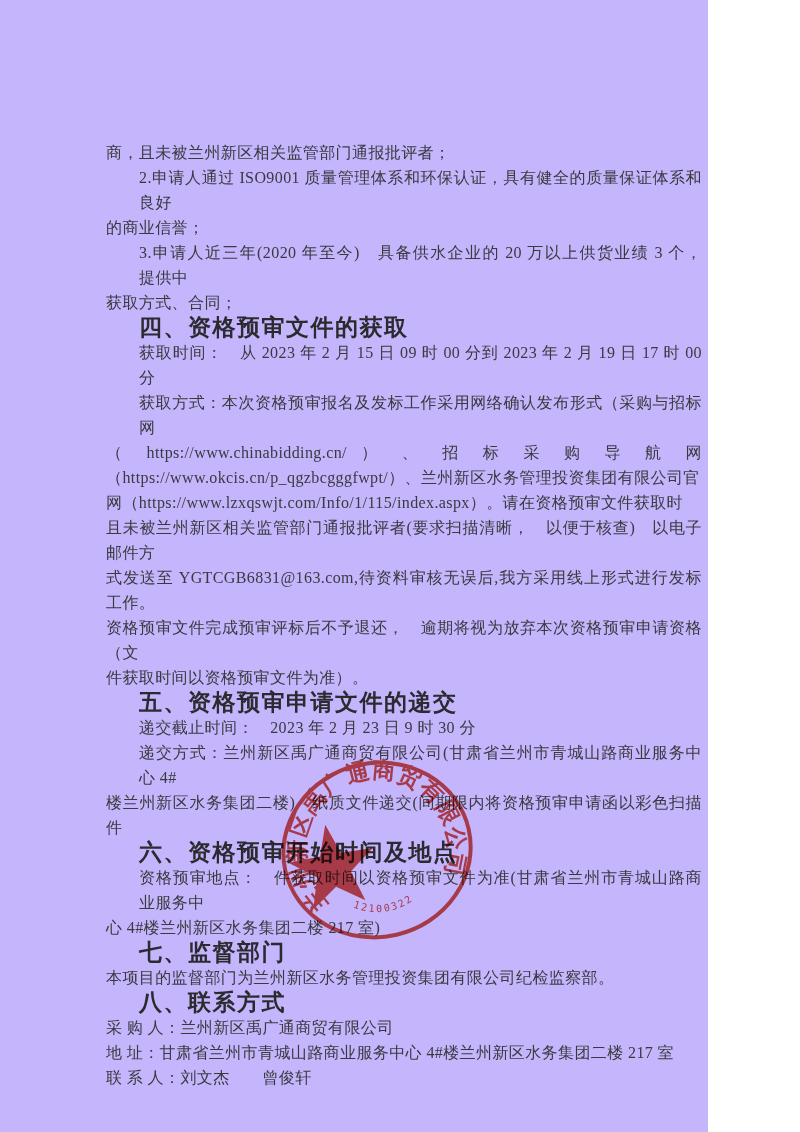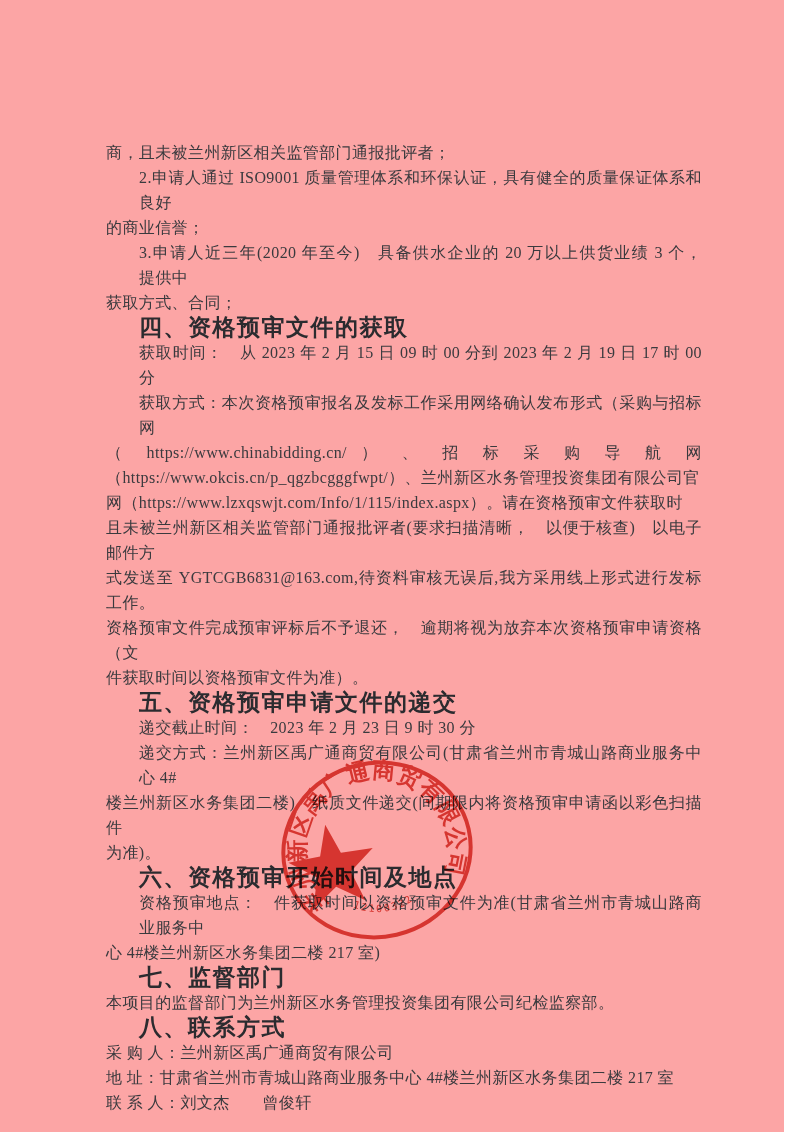--- a/index.html
+++ b/index.html
@@ -4,22 +4,22 @@
 <style>
   html, body { margin: 0; padding: 0; }
   body {
     width: 800px; height: 1132px;
     background: #ffffff;
     font-family: "Liberation Serif", "DejaVu Serif", serif;
     overflow: hidden;
   }
   .page {
     position: relative;
-    width: 784px; height: 1132px;
-    background: #fca5a5;
+    width: 708px; height: 1132px;
+    background: #c4b5fd;
   }
   .content {
     position: absolute;
     left: 106px; top: 140px;
     width: 596px;
     color: #3a3a3e;
     font-size: 16px;
     letter-spacing: 0.4px;
   }
   .line {
@@ -88,21 +88,20 @@
       <div class="line">（https://www.okcis.cn/p_qgzbcgggfwpt/）、兰州新区水务管理投资集团有限公司官</div>
       <div class="line">网（https://www.lzxqswjt.com/Info/1/115/index.aspx）。请在资格预审文件获取时</div>
       <div class="line">且未被兰州新区相关监管部门通报批评者(要求扫描清晰，　以便于核查)　以电子邮件方</div>
       <div class="line">式发送至 YGTCGB6831@163.com,待资料审核无误后,我方采用线上形式进行发标工作。</div>
       <div class="line">资格预审文件完成预审评标后不予退还，　逾期将视为放弃本次资格预审申请资格　（文</div>
       <div class="line">件获取时间以资格预审文件为准）。</div>
       <div class="line heading">五、资格预审申请文件的递交</div>
       <div class="line indent">递交截止时间：　2023 年 2 月 23 日 9 时 30 分</div>
       <div class="line indent">递交方式：兰州新区禹广通商贸有限公司(甘肃省兰州市青城山路商业服务中心 4#</div>
       <div class="line">楼兰州新区水务集团二楼)　纸质文件递交(间期限内将资格预审申请函以彩色扫描件</div>
-      <div class="line">为准)。</div>
       <div class="line heading">六、资格预审开始时间及地点</div>
       <div class="line indent">资格预审地点：　件获取时间以资格预审文件为准(甘肃省兰州市青城山路商业服务中</div>
       <div class="line">心 4#楼兰州新区水务集团二楼 217 室)</div>
       <div class="line heading">七、监督部门</div>
       <div class="line">本项目的监督部门为兰州新区水务管理投资集团有限公司纪检监察部。</div>
       <div class="line heading">八、联系方式</div>
       <div class="line">采 购 人：兰州新区禹广通商贸有限公司</div>
       <div class="line">地 址：甘肃省兰州市青城山路商业服务中心 4#楼兰州新区水务集团二楼 217 室</div>
       <div class="line">联 系 人：刘文杰　　曾俊轩</div>
     </div>

